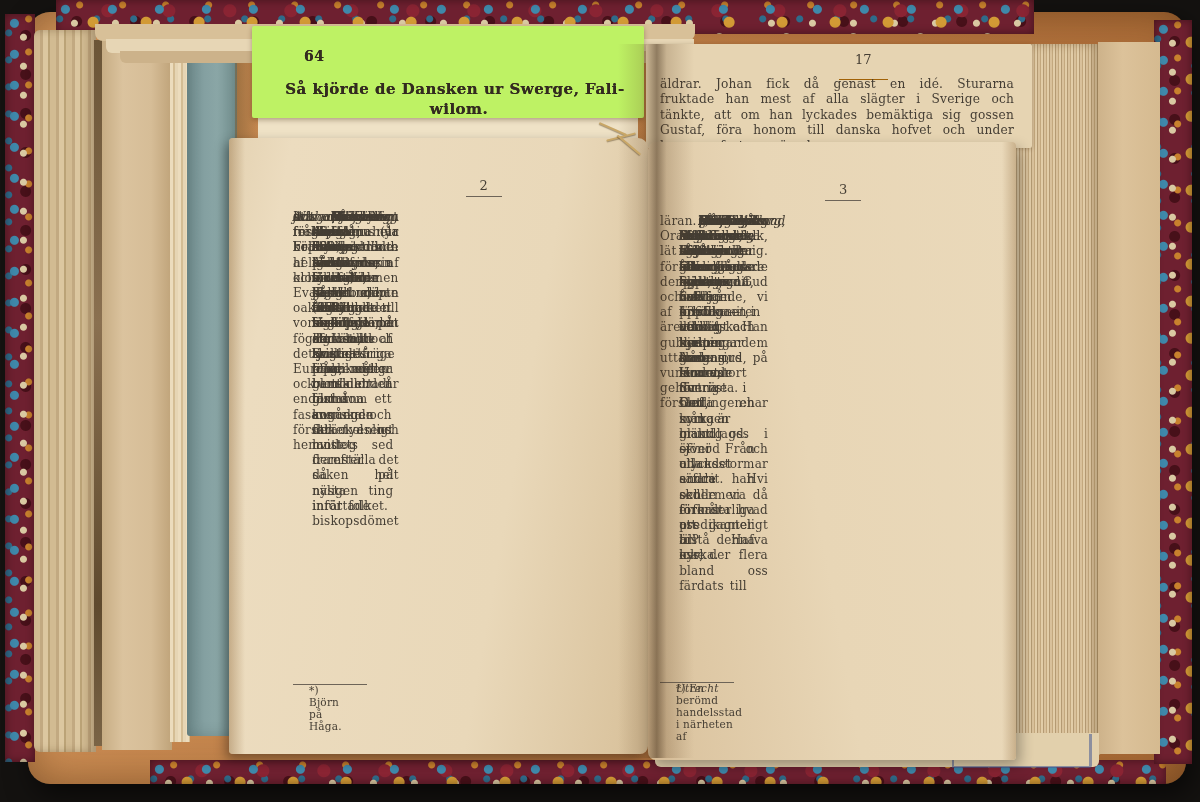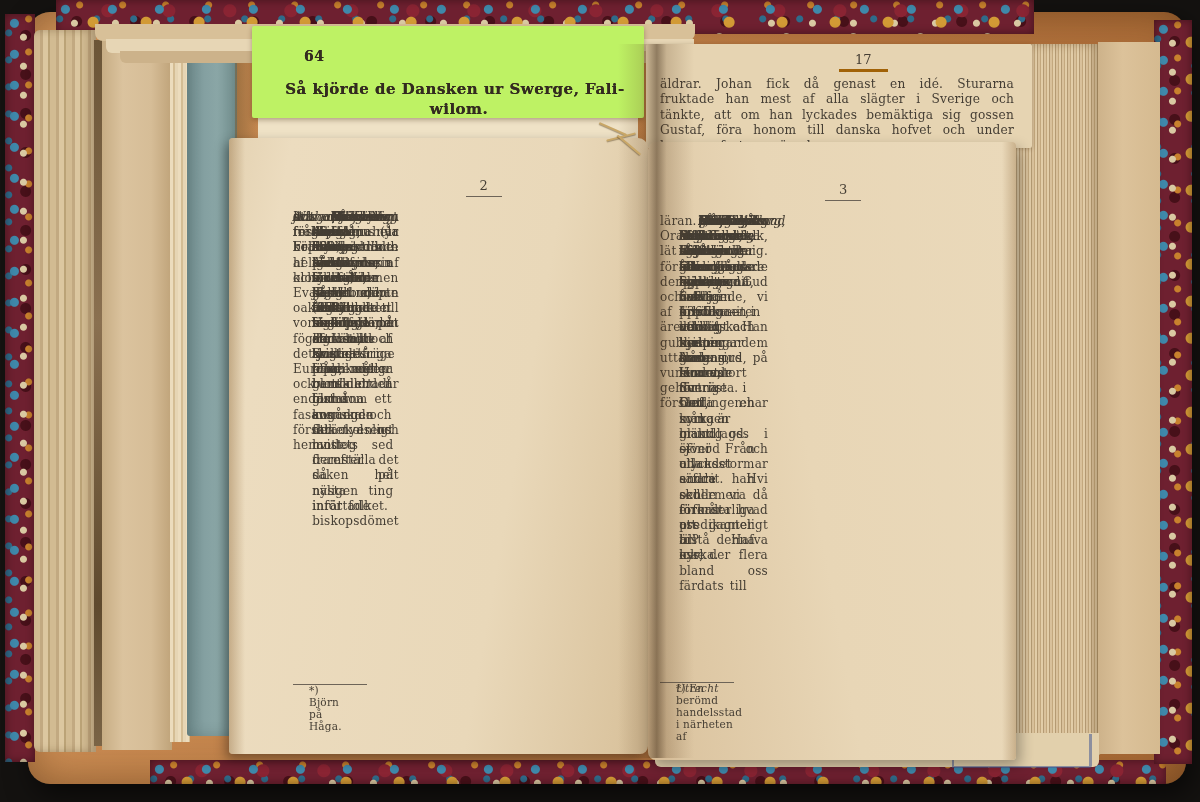--- a/index.html
+++ b/index.html
@@ -68,21 +68,21 @@
     border-top:1px solid #b9a478;border-radius:2px;}
   .fr{font-weight:bold;letter-spacing:.5px;text-shadow:0 0 .4px currentColor;white-space:nowrap;}
   .no64{left:52px;top:22px;font-size:14px;}
   .t64{left:0;top:24px;width:100%;padding-left:30px;text-align:center;font-size:17px;}
   .s64a{left:0;top:54px;width:100%;padding-left:14px;text-align:center;font-size:15px;}
   .s64b{left:0;top:74px;width:100%;padding-left:22px;text-align:center;font-size:15px;}
 
   .sheet17{left:646px;top:44px;width:386px;height:104px;background:#e6d4b2;border-radius:2px;
     box-shadow:0 1px 4px rgba(60,35,10,.3);color:#453e34;}
   .no17{left:0;top:8px;width:100%;text-align:center;font-size:13px;}
-  .no17 span{display:inline-block;border-bottom:3px solid #a16207;padding:0 16px 2px;}
+  .no17 span{display:inline-block;border-bottom:1px solid #a16207;padding:0 16px 12px;}
   .txt17{left:14px;top:33px;width:354px;font-size:12.2px;line-height:15.4px;text-align:justify;
     word-spacing:2px;letter-spacing:.2px;}
 
   .page-main{color:#453e34;}
   .page-left-sheet{left:229px;top:138px;width:419px;height:616px;border-radius:4px 10px 8px 4px;
     background:linear-gradient(100deg,#e4d2b2 0%,#ecdcbf 12%,#e9d8b9 65%,#d9c29c 97%);
     box-shadow:-3px 5px 12px rgba(0,0,0,.38);}
   .page-left-sheet::before{content:"";position:absolute;left:0;top:0;width:16px;height:100%;
     background:linear-gradient(90deg,rgba(150,115,70,.45),rgba(150,115,70,0));border-radius:4px 0 0 4px;}
   .page-right-sheet{left:648px;top:142px;width:368px;height:618px;border-radius:8px 4px 4px 8px;

